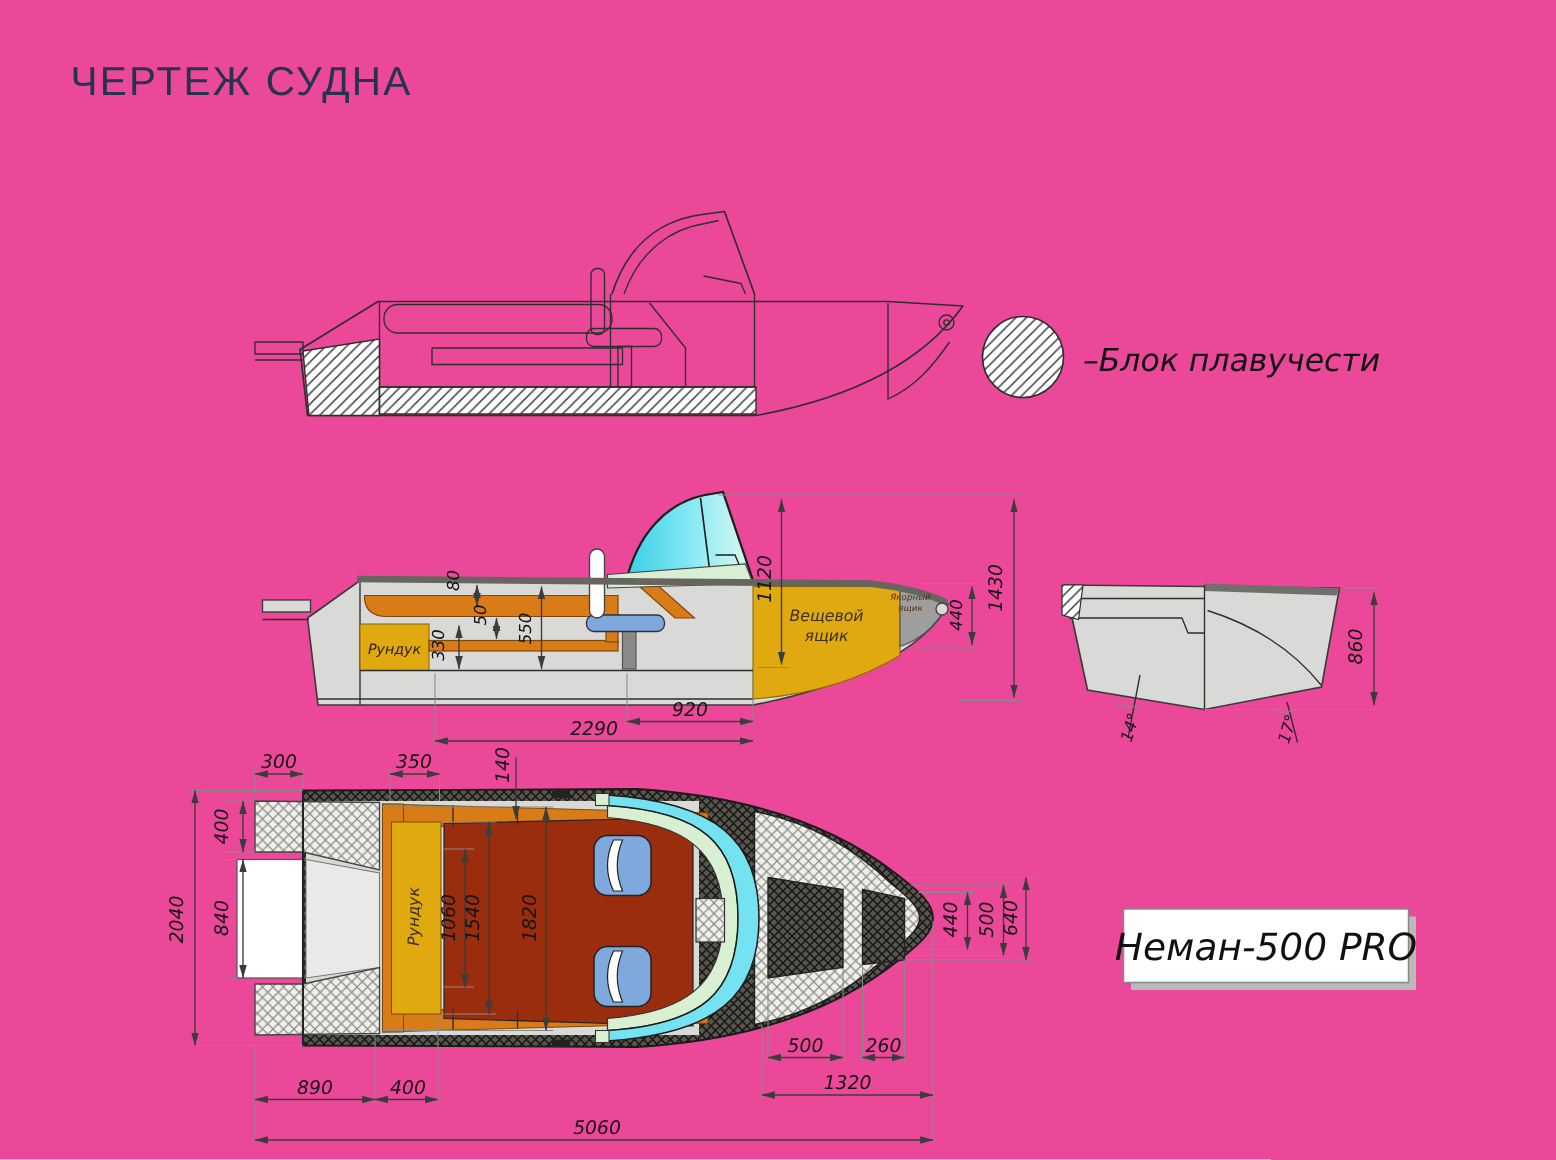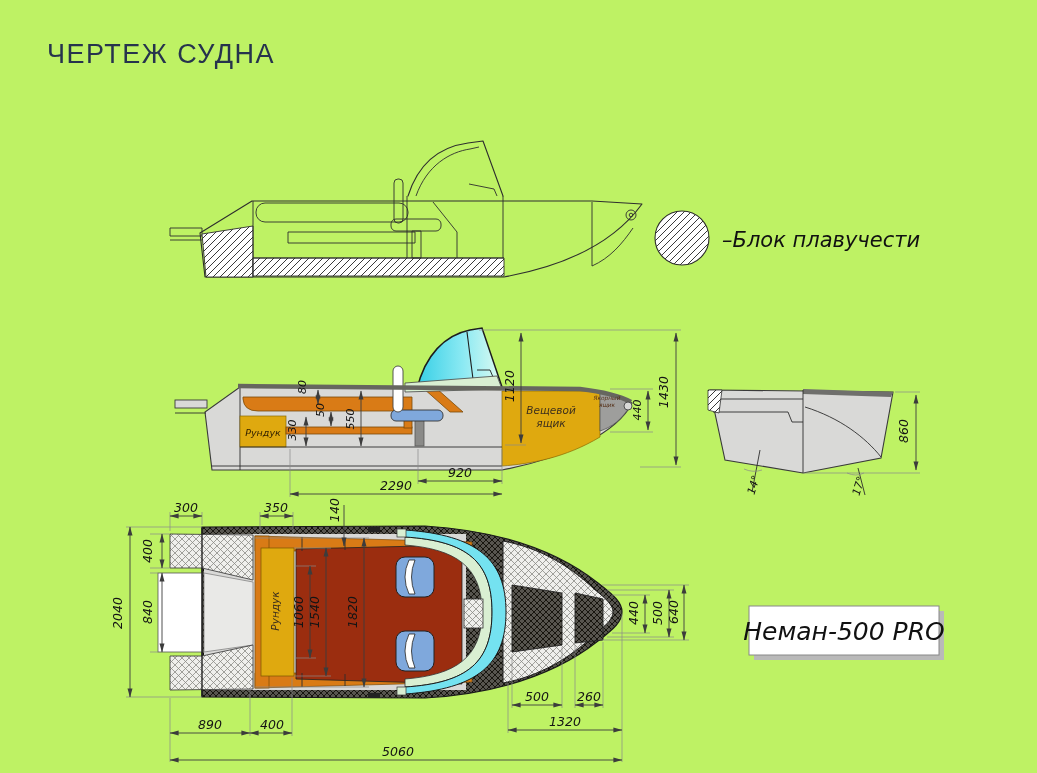--- a/index.html
+++ b/index.html
@@ -1,16 +1,16 @@
 <!DOCTYPE html>
 <html><head>
 <meta charset="utf-8">
 <style>
   html,body{margin:0;padding:0;background:#ffffff;}
-  #stage{position:relative;width:1037px;height:773px;background:#bef264;overflow:hidden;
+  #stage{position:relative;width:1037px;height:773px;background:#ec4899;overflow:hidden;
          font-family:"Liberation Sans",sans-serif;}
   svg{display:block}
   .ln{stroke:#2e2e2e;stroke-width:1.1;fill:none;stroke-linejoin:round;stroke-linecap:round;}
   .ln2{stroke:#2e2e2e;stroke-width:0.9;fill:none;stroke-linejoin:round;}
   .dl{stroke:#3c3c3c;stroke-width:0.9;fill:none;marker-start:url(#ar);marker-end:url(#ar);}
   .ll{stroke:#3c3c3c;stroke-width:0.9;fill:none;marker-end:url(#ar);}
   .xl{stroke:#8a8a8a;stroke-width:0.7;fill:none;}
   .dt{font:italic 12.5px "DejaVu Sans",sans-serif;fill:#141414;text-anchor:middle;}
   .dts{font:italic 11px "DejaVu Sans",sans-serif;fill:#141414;text-anchor:middle;}
   .lbl{font:italic 9.5px "DejaVu Sans",sans-serif;fill:#332200;text-anchor:middle;}

